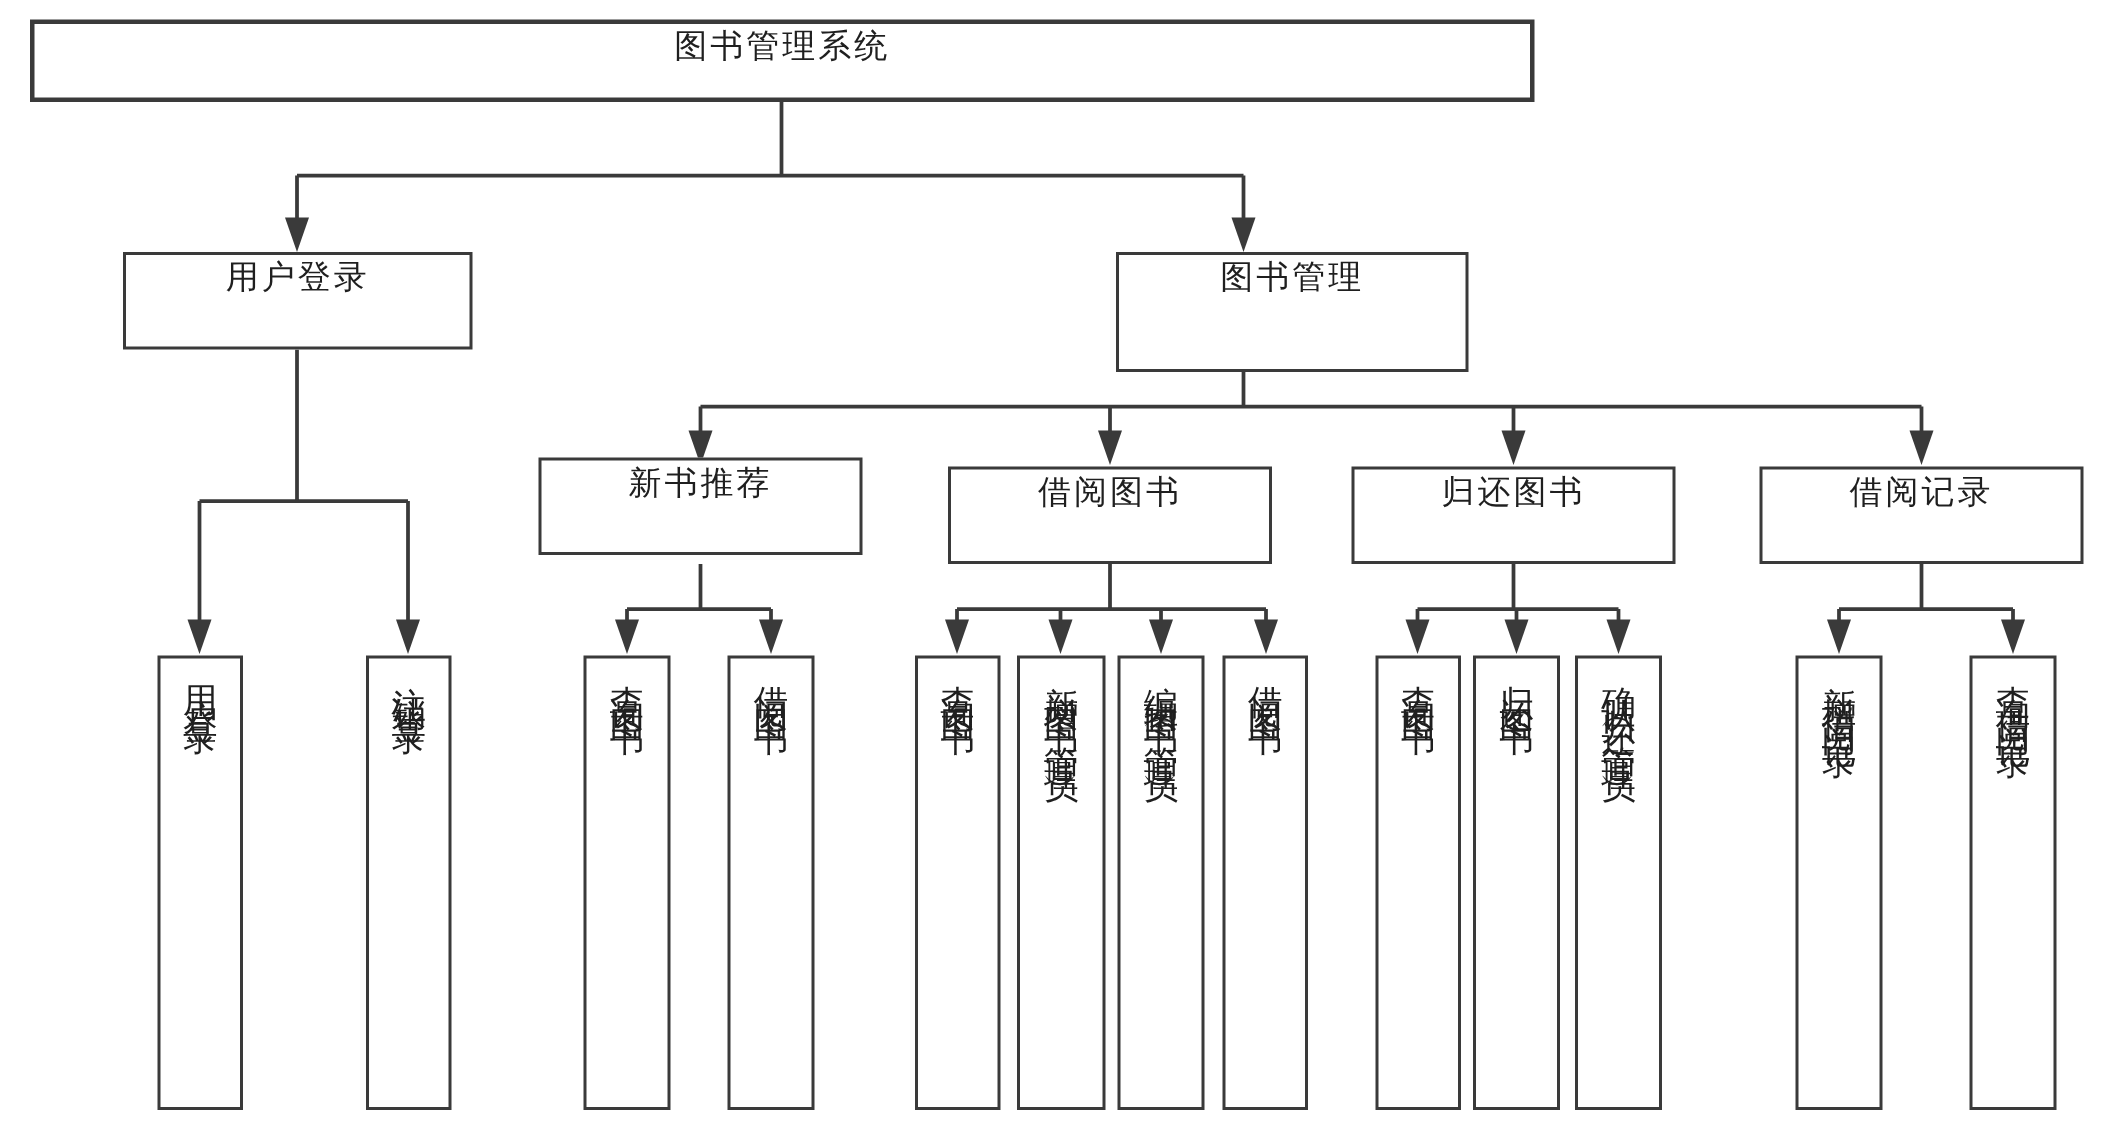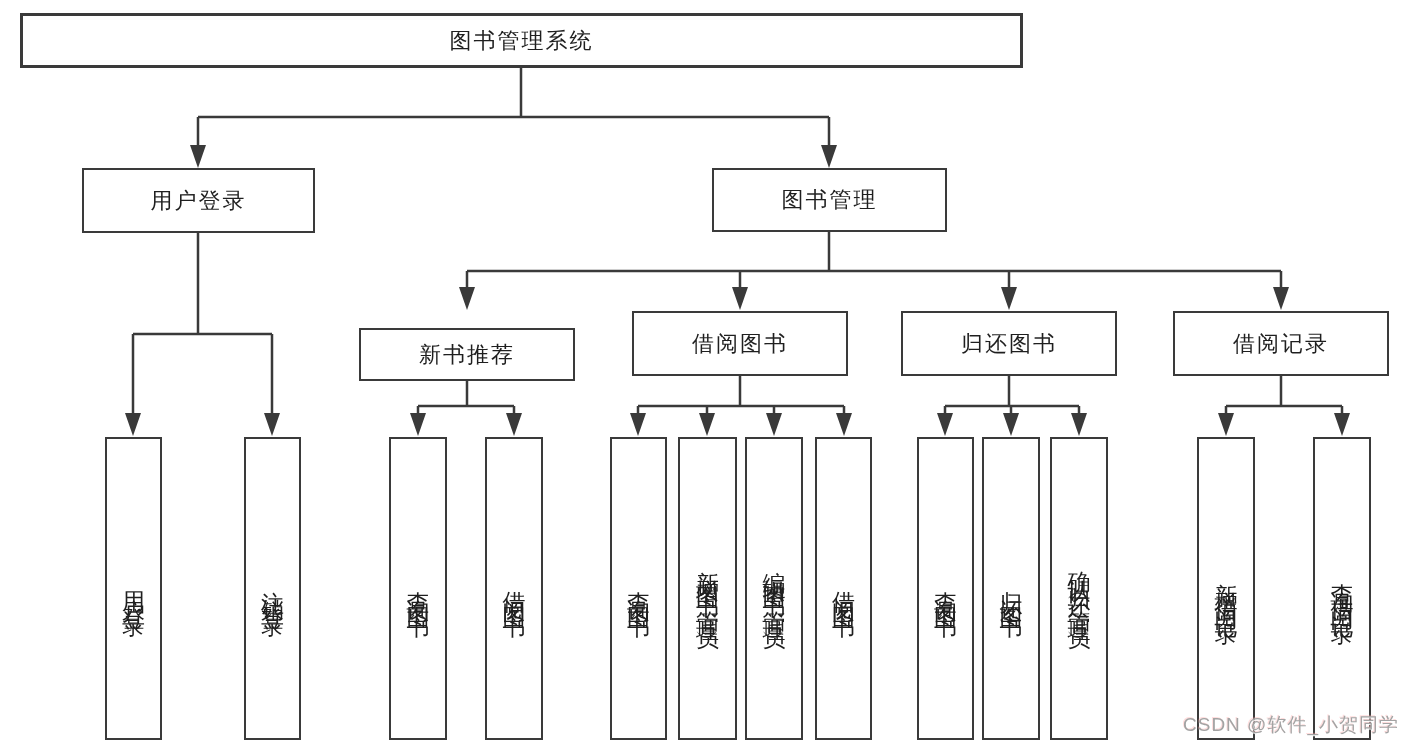--- a/index.html
+++ b/index.html
@@ -9,21 +9,21 @@
     background:#ffffff;
     font-family:"Liberation Sans","DejaVu Sans",sans-serif;
     overflow:hidden;
   }
   .edges{position:absolute;left:0;top:0;width:1405px;height:747px;}
   .box{
     position:absolute;
     box-sizing:border-box;
     border:2.5px solid #3a3a3a;
     background:#ffffff;
-    display:flex;align-items:center;justify-content:center;
+    display:flex;justify-content:center;
     color:#1f1f1f;
   }
   .root{border-width:3px;}
   .h-label{font-size:22px;letter-spacing:2px;white-space:nowrap;}
   .vtext{
     writing-mode:vertical-rl;
     text-orientation:mixed;
     font-size:23px;
     letter-spacing:8px;
     line-height:1;
@@ -76,25 +76,25 @@
     </g>
   </svg>
 
   <div class="box root" style="left:20px;top:13px;width:1003px;height:55px">
     <span class="h-label">图书管理系统</span>
   </div>
 
   <div class="box" style="left:82px;top:168px;width:233px;height:65px">
     <span class="h-label">用户登录</span>
   </div>
-  <div class="box" style="left:712px;top:168px;width:235px;height:64px">
+  <div class="box" style="left:744px;top:168px;width:235px;height:80px">
     <span class="h-label">图书管理</span>
   </div>
 
-  <div class="box" style="left:359px;top:328px;width:216px;height:53px">
+  <div class="box" style="left:359px;top:305px;width:216px;height:65px">
     <span class="h-label">新书推荐</span>
   </div>
   <div class="box" style="left:632px;top:311px;width:216px;height:65px">
     <span class="h-label">借阅图书</span>
   </div>
   <div class="box" style="left:901px;top:311px;width:216px;height:65px">
     <span class="h-label">归还图书</span>
   </div>
   <div class="box" style="left:1173px;top:311px;width:216px;height:65px">
     <span class="h-label">借阅记录</span>
@@ -137,15 +137,14 @@
     <span class="vtext">确认归还（管理员）</span>
   </div>
 
   <div class="box" style="left:1197px;top:437px;width:58px;height:303px">
     <span class="vtext">新增借阅记录</span>
   </div>
   <div class="box" style="left:1313px;top:437px;width:58px;height:303px">
     <span class="vtext">查询借阅记录</span>
   </div>
 
-  <div class="watermark">CSDN @软件_小贺同学</div>
 
 </div>
 
 </body></html>

